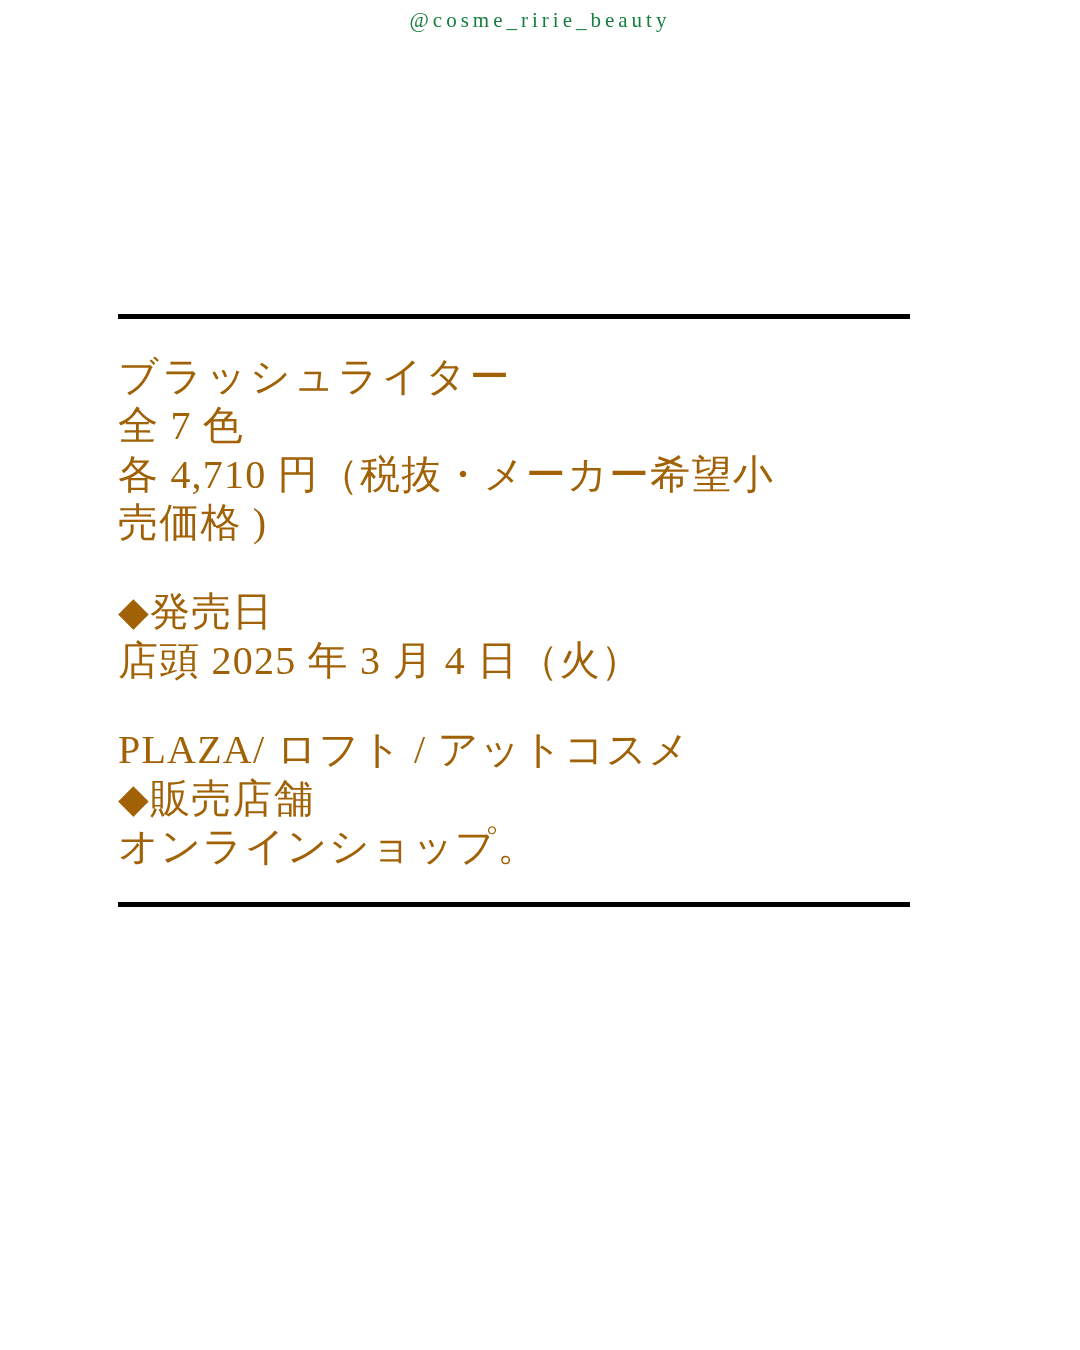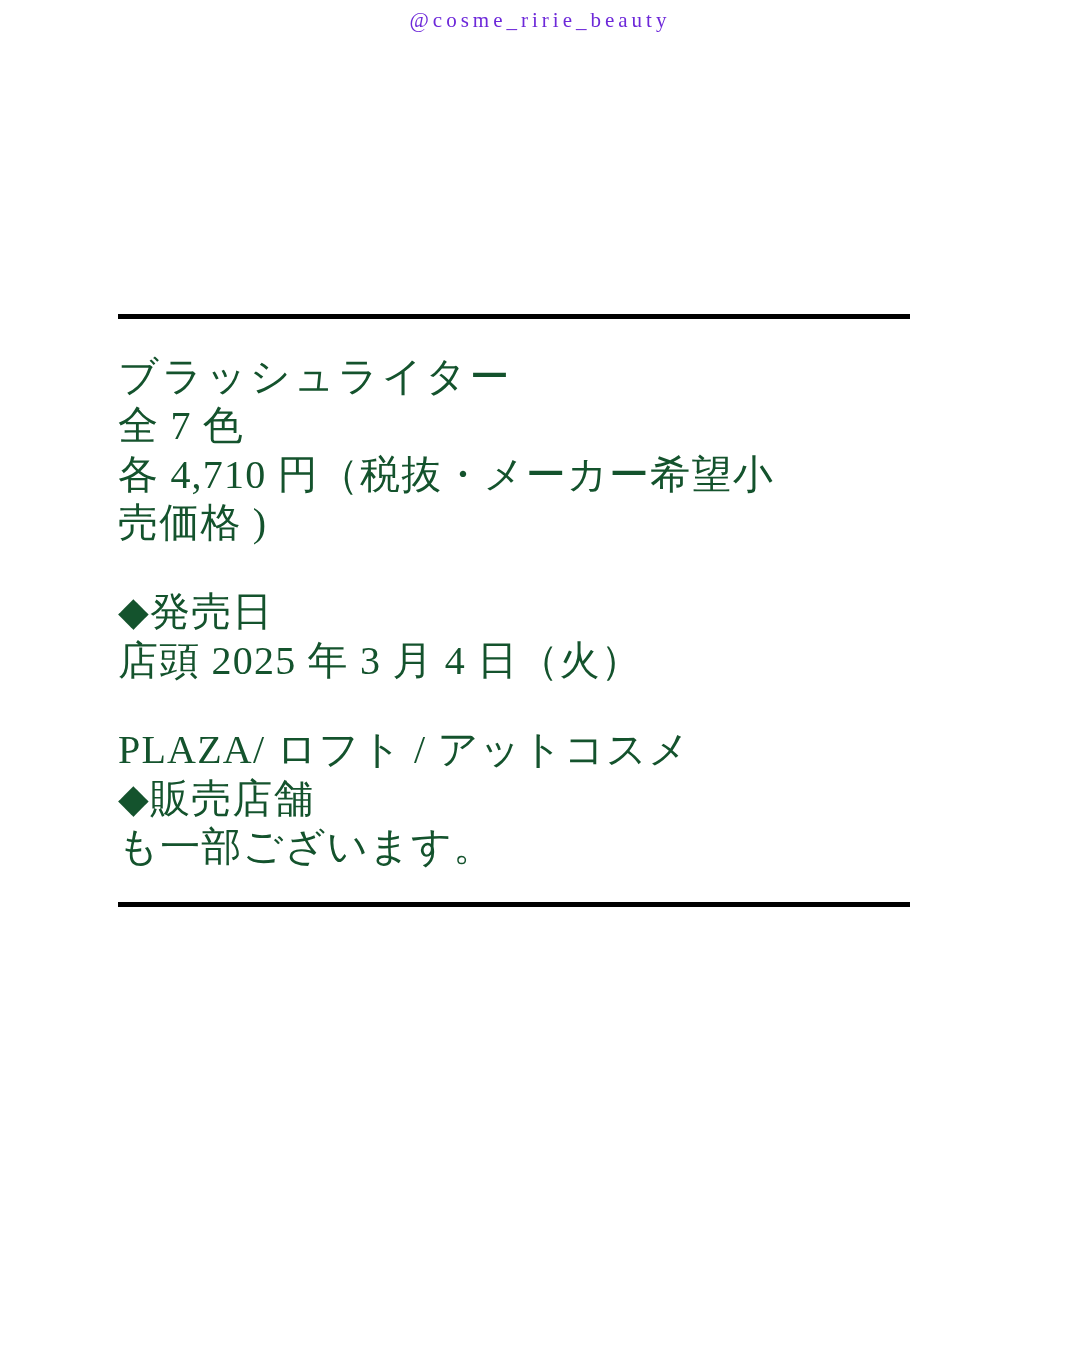--- a/index.html
+++ b/index.html
@@ -18,21 +18,21 @@
 
   #handle {
     position: absolute;
     top: 0;
     left: 0;
     width: 1080px;
     text-align: center;
     font-family: "Liberation Serif", "DejaVu Serif", serif;
     font-size: 21px;
     letter-spacing: 4px;
-    color: #6d28d9;
+    color: #15803d;
     padding-top: 8px;
     white-space: nowrap;
   }
 
   #card {
     position: absolute;
     left: 118px;
     top: 314px;
     width: 792px;
   }
@@ -46,21 +46,21 @@
   #body-block {
     padding-top: 34px;
     padding-bottom: 30px;
   }
 
   .line {
     font-size: 40px;
     line-height: 1.22;
     letter-spacing: 1.2px;
     white-space: pre;
-    color: #14532d;
+    color: #a16207;
   }
 
   .spacer {
     height: 40px;
   }
 
   .kana {
     letter-spacing: 3px;
   }
 </style>
@@ -82,19 +82,19 @@
 
     <div class="spacer"></div>
 
     <div class="line">◆発売日</div>
     <div class="line">店頭 2025 年 3 月 4 日（火）</div>
 
     <div class="spacer"></div>
 
     <div class="line">PLAZA/ ロフト / アットコスメ</div>
     <div class="line">◆販売店舗</div>
-    <div class="line">も一部ございます。</div>
+    <div class="line">オンラインショップ。</div>
 
   </div>
 
   <div class="rule"></div>
 
 </div>
 
 </body></html>

